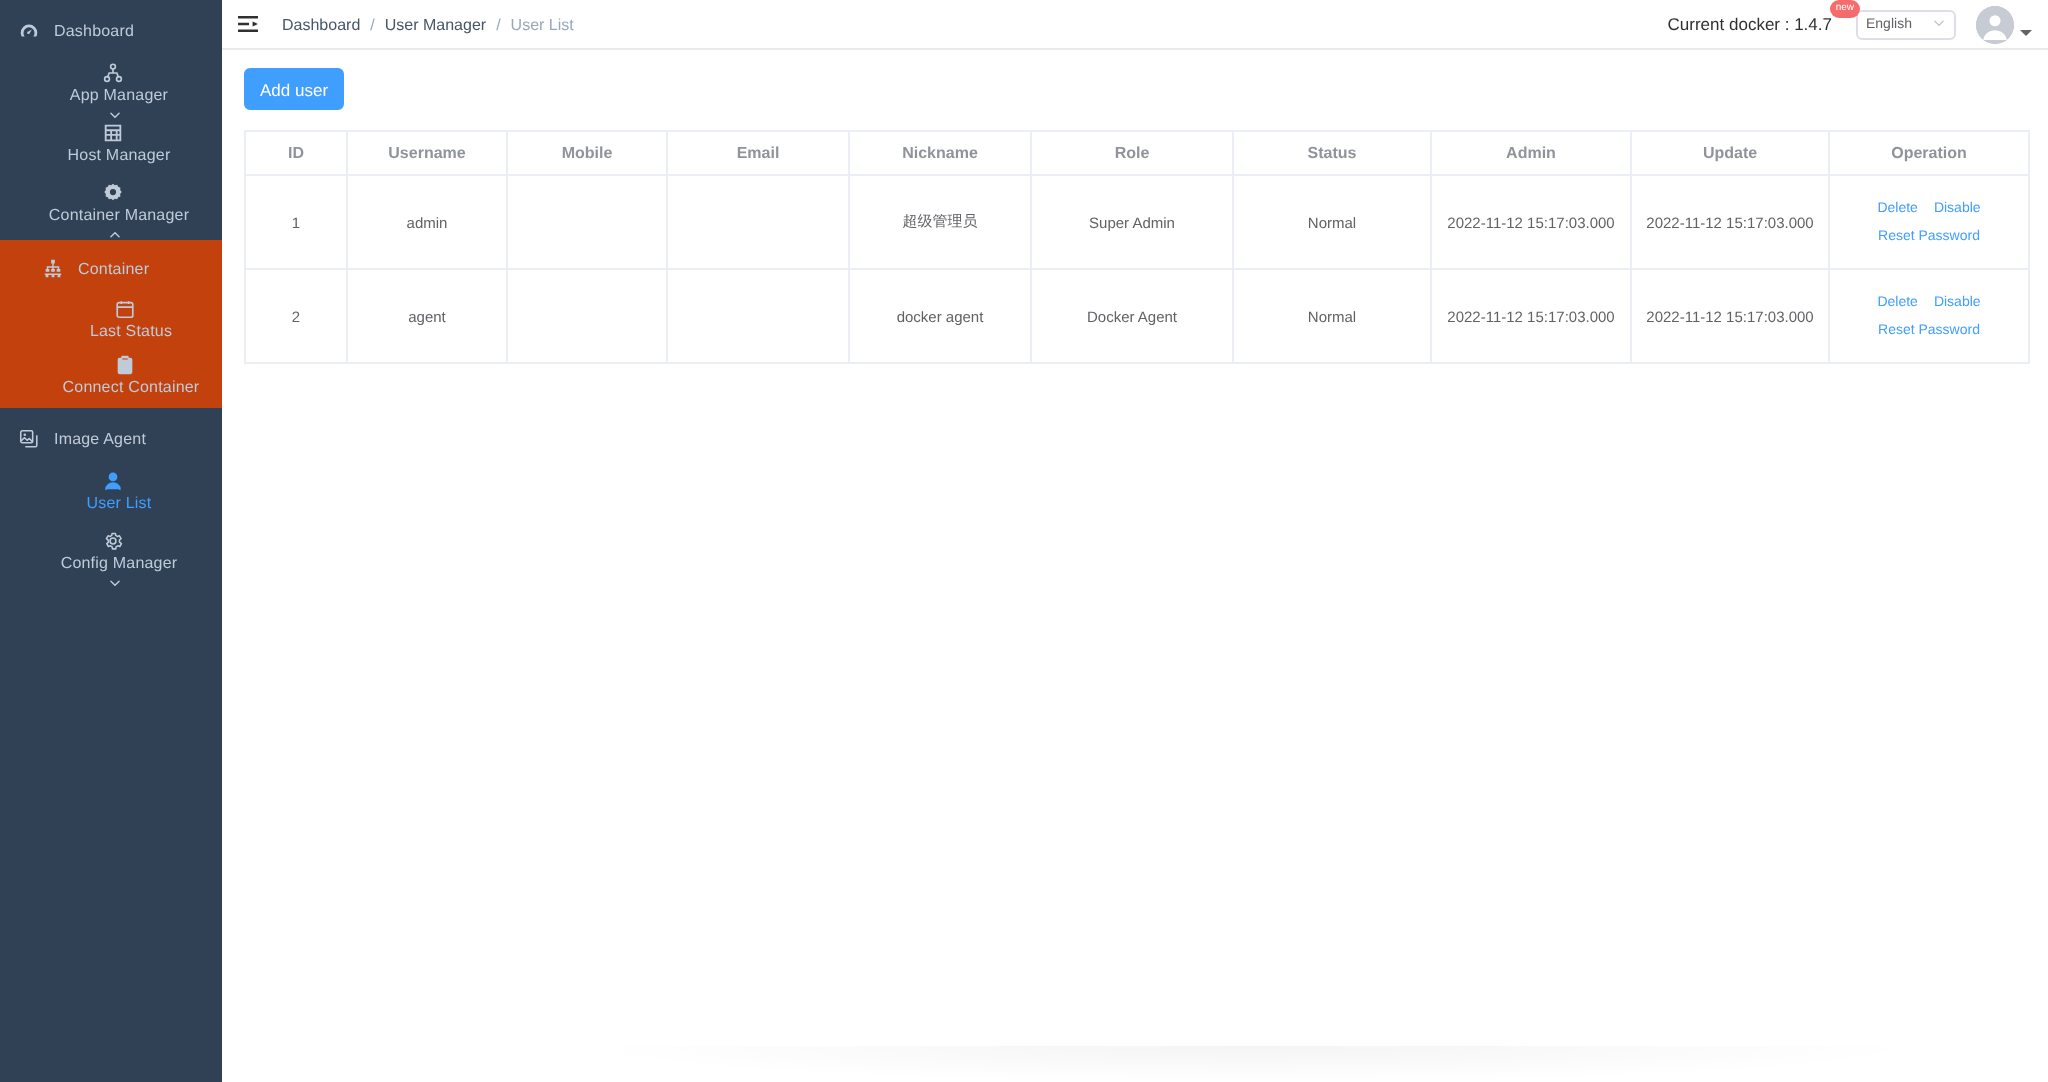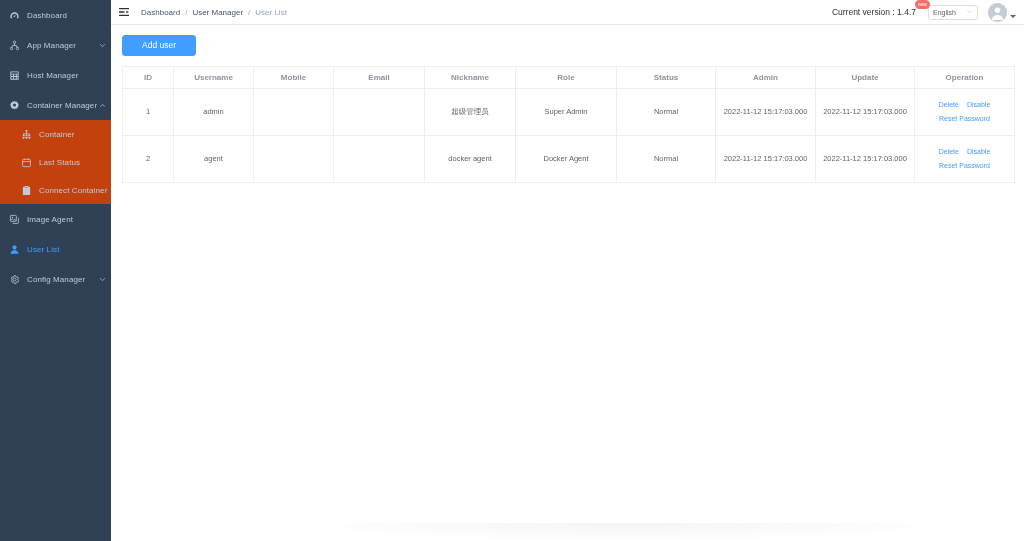--- a/index.html
+++ b/index.html
@@ -25,21 +25,21 @@
     display: flex; align-items: center;
     height: 28px;
     padding-left: 8px;
     color: #bfcbd9;
     font-size: 8px;
     letter-spacing: .1px;
     cursor: pointer;
     position: relative;
     white-space: nowrap;
   }
-  .menu-item + .menu-item { margin-top: 0; }
+  .menu-item + .menu-item { margin-top: 0; flex-direction: column; }
   .menu-item .mi-icon {
     width: 13px; height: 13px;
     flex: 0 0 13px;
     display: flex; align-items: center; justify-content: center;
     margin-right: 6px;
   }
   .menu-item .mi-icon svg { width: 11px; height: 11px; display: block; }
   .menu-item .mi-label { flex: 1 1 auto; }
   .menu-item .mi-arrow {
     width: 10px; flex: 0 0 10px;
@@ -127,21 +127,21 @@
     border-right: 3px solid transparent;
     border-top: 3px solid #606266;
     margin-left: 3px;
     margin-top: 8px;
   }
 
   
   .content { padding: 9px 10px 0 11px; }
   .btn-primary {
     display: inline-flex; align-items: center; justify-content: center;
-    height: 21px; padding: 0 19px;
+    height: 21px; padding: 0 7px;
     background: #409eff;
     color: #fff;
     font-size: 8.5px;
     border: 1px solid #409eff;
     border-radius: 3px;
     cursor: pointer;
   }
   .table-wrap { margin-top: 10px; }
   table.data-table {
     width: 892px;
@@ -323,21 +323,21 @@
       <div class="breadcrumb">
         <span class="crumb">Dashboard</span>
         <span class="crumb-sep">/</span>
         <span class="crumb">User Manager</span>
         <span class="crumb-sep">/</span>
         <span class="crumb current">User List</span>
       </div>
 
       <div class="nav-right">
         <div class="version-wrap">
-          <span>Current version : 1.4.7</span>
+          <span>Current docker : 1.4.7</span>
           <span class="badge-new">new</span>
         </div>
         <div class="lang-select">
           <span class="lang-label">English</span>
           <span>
             <svg viewBox="0 0 24 24" fill="none" stroke="#c0c4cc" stroke-width="2.2" stroke-linecap="round">
                 <path d="M5 9l7 7 7-7"></path>
               </svg>
           </span>
         </div>

